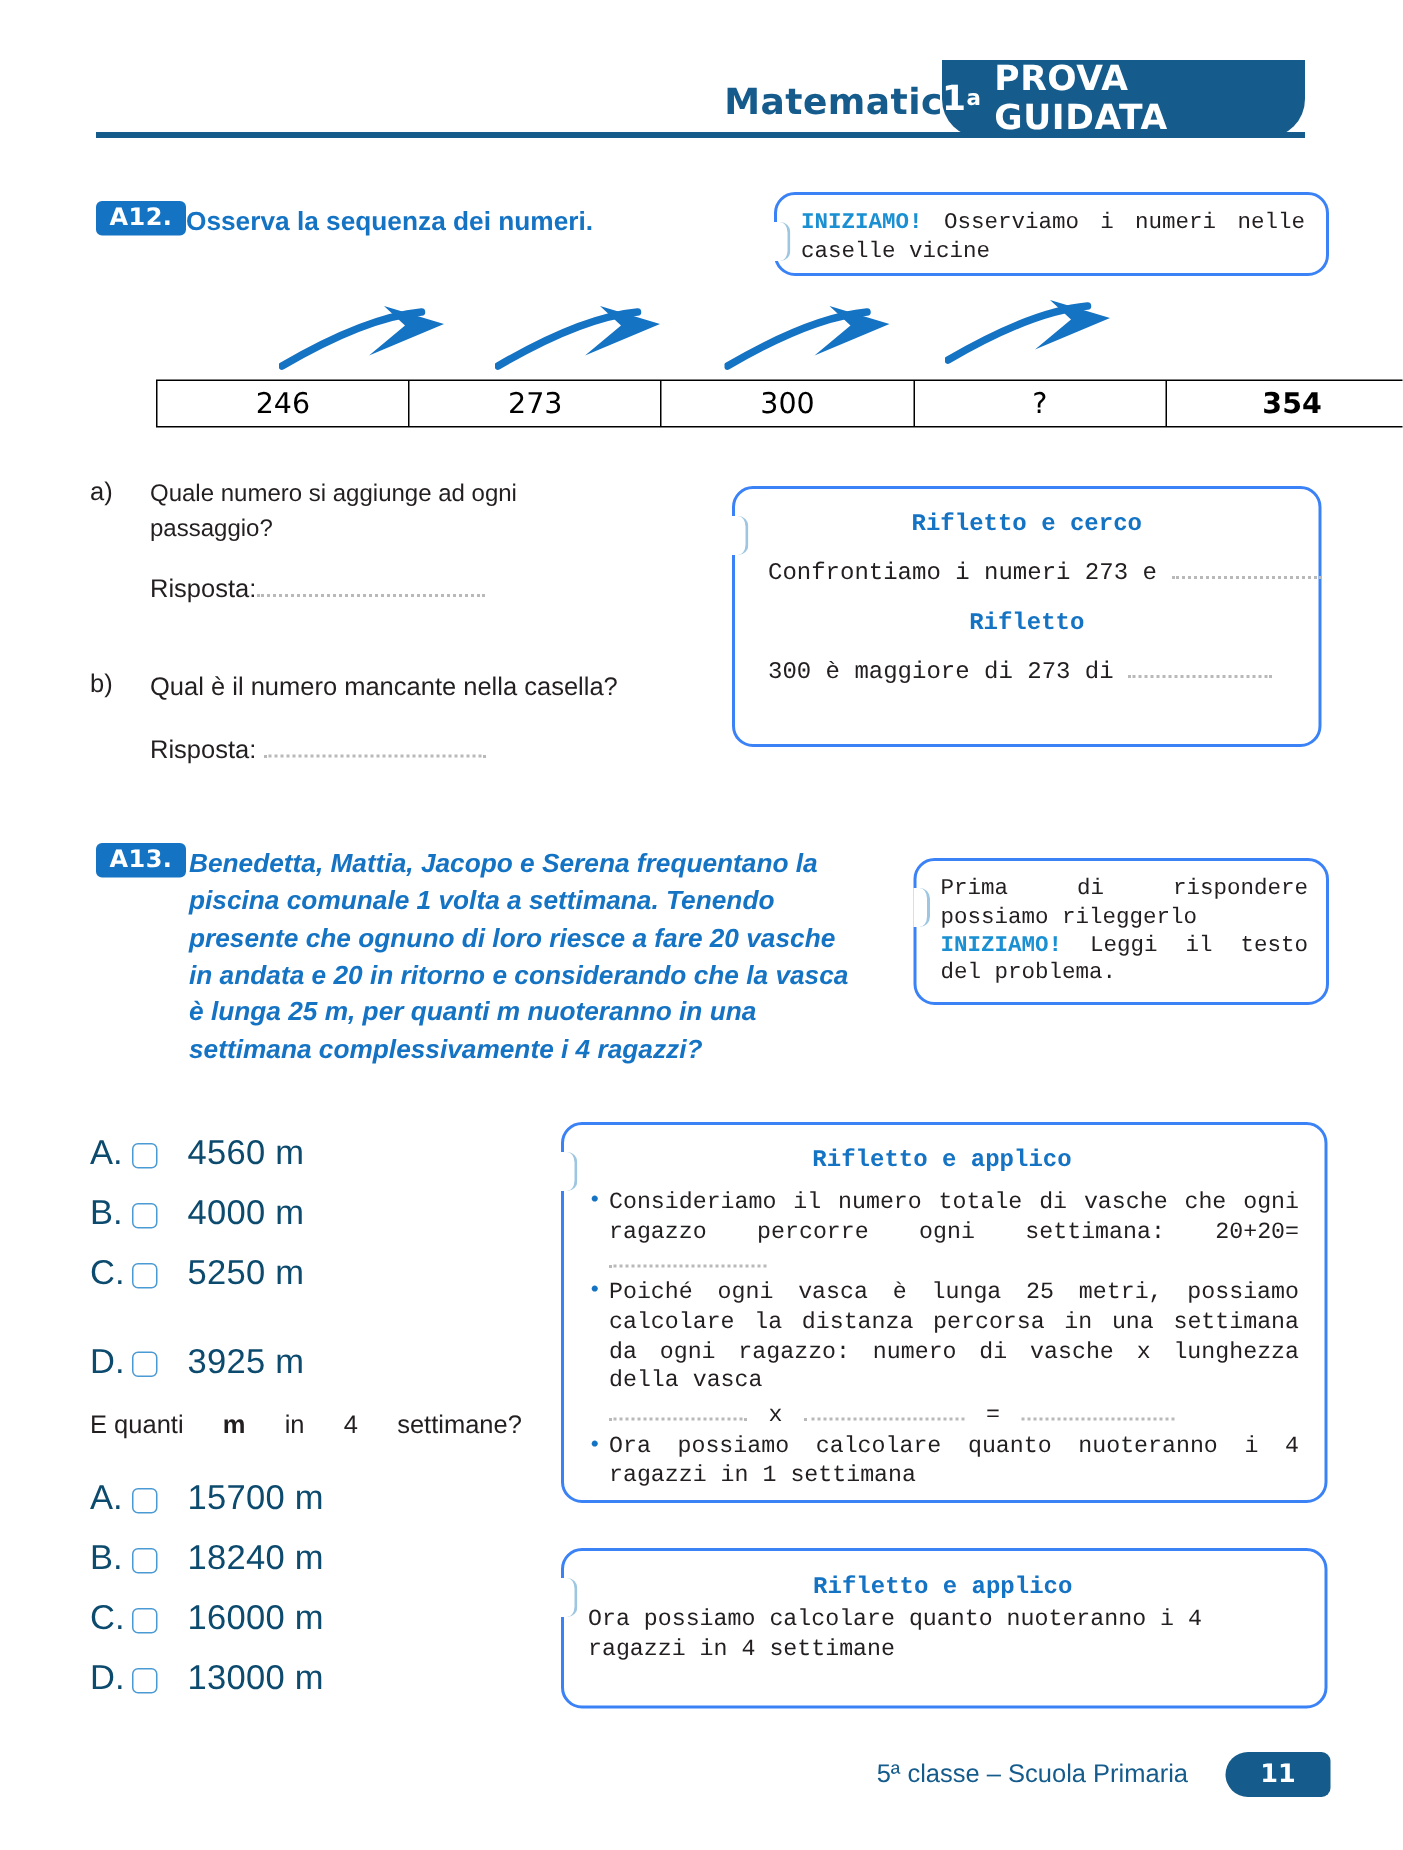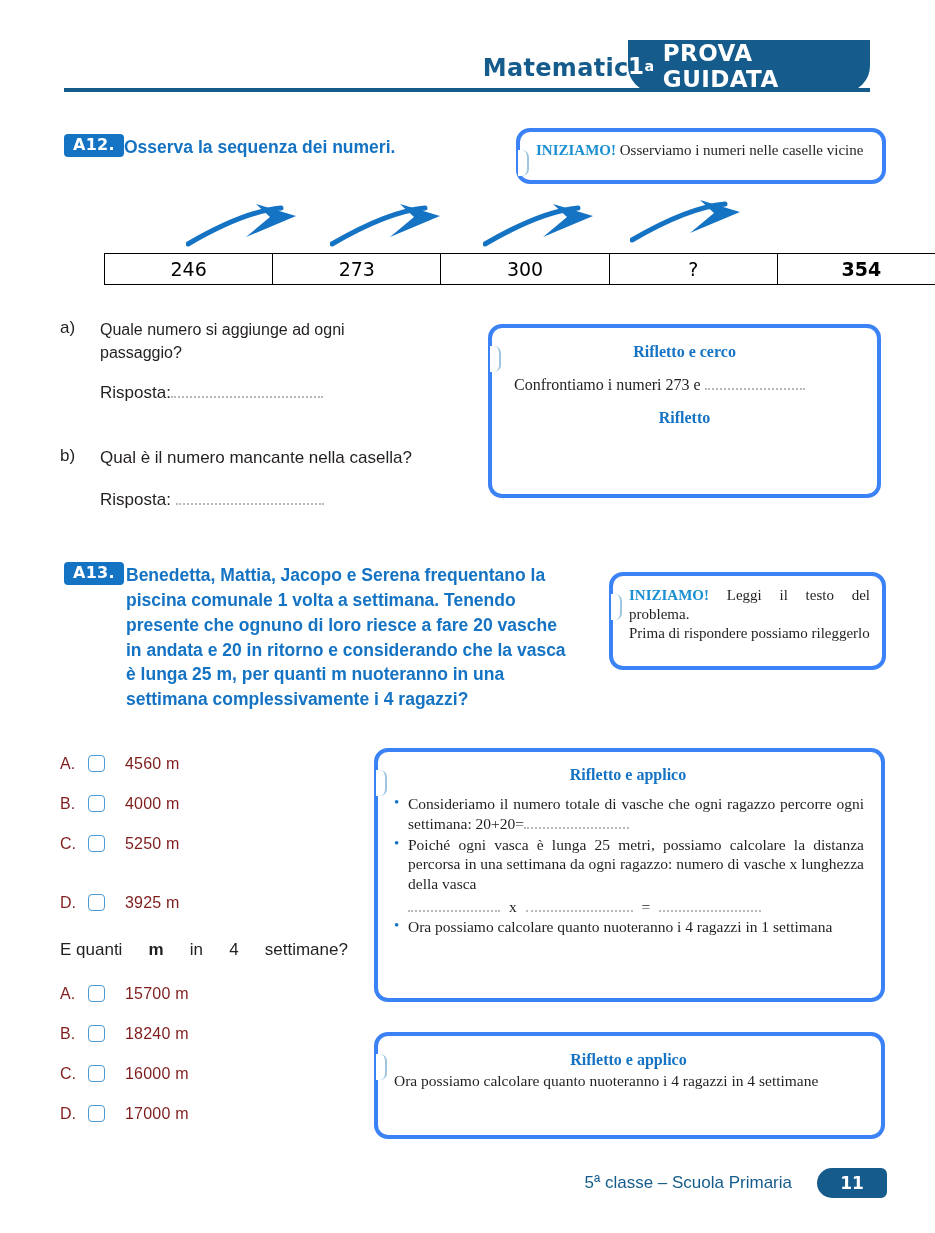--- a/index.html
+++ b/index.html
@@ -76,24 +76,24 @@
     color: #1573c4;
     font-weight: bold;
     font-size: 17.5px;
     line-height: 1.42;
   }
 
   
   .callout {
     position: absolute;
     box-sizing: border-box;
-    border: 4px solid #3b82f6;
+    border: 2px solid #3b82f6;
     border-radius: 14px;
     background: #ffffff;
-    font-family: Liberation Serif, serif;
+    font-family: Liberation Mono, monospace;
   }
   .callout::before {
     content: "";
     position: absolute;
     left: -2px; top: 18px;
     width: 9px; height: 26px;
     background: #ffffff;
     border-right: 2px solid #9ec6e0;
     border-top-right-radius: 7px;
     border-bottom-right-radius: 7px;
@@ -122,22 +122,22 @@
     width: 17px; height: 17px;
     box-sizing: border-box;
     border: 1.6px solid #4a9ad4;
     border-radius: 4px;
     background: #ffffff;
     vertical-align: -3px;
   }
 
   .opt-row {
     position: absolute;
-    font-size: 16px;
-    color: #7f1d1d;
+    font-size: 23px;
+    color: #0c4a6e;
     white-space: nowrap;
   }
   .opt-letter { display: inline-block; width: 28px; }
   .opt-label { margin-left: 20px; letter-spacing: 0.2px; }
 
   
   .seq-table {
     position: absolute;
     left: 104px; top: 253px;
     width: 842px; height: 32px;
@@ -258,35 +258,39 @@
 </div>
 
 <div class="callout" style="left:488px; top:324px; width:393px; height:174px;">
   <div class="callout-inner" style="padding:13px 22px 0 22px; font-size:16px; line-height:1.35;">
     <div class="callout-title">Rifletto e cerco</div>
     <div style="margin-top:11px; white-space:nowrap;">
       <span>Confrontiamo i numeri 273 e</span>
       <span class="dotted" style="width:100px; height:12px;"></span>
     </div>
     <div class="callout-title" style="margin-top:12px;">Rifletto</div>
+    <div style="margin-top:11px; white-space:nowrap;">
+      <span>300 è maggiore di 273 di</span>
+      <span class="dotted" style="width:96px; height:12px;"></span>
+    </div>
   </div>
 </div>
 
 <div style="position:absolute; left:64px; top:562px;">
   <span class="qbadge">A13.</span>
 </div>
-<div style="position:absolute; left:126px; top:563px; width:450px;" class="qtext">Benedetta, Mattia, Jacopo e Serena frequentano la piscina comunale 1 volta a settimana. Tenendo presente che ognuno di loro riesce a fare 20 vasche in andata e 20 in ritorno e considerando che la vasca è lunga 25 m, per quanti m nuoteranno in una settimana complessivamente i 4 ragazzi?</div>
+<div style="position:absolute; left:126px; top:563px; width:450px;font-style:italic;" class="qtext">Benedetta, Mattia, Jacopo e Serena frequentano la piscina comunale 1 volta a settimana. Tenendo presente che ognuno di loro riesce a fare 20 vasche in andata e 20 in ritorno e considerando che la vasca è lunga 25 m, per quanti m nuoteranno in una settimana complessivamente i 4 ragazzi?</div>
 
 <div class="callout" style="left:609px; top:572px; width:277px; height:98px;">
   <div class="callout-inner" style="padding:10px 12px 0 16px; font-size:15px; line-height:1.25;">
+    <div style="text-align:justify;">Prima di rispondere possiamo rileggerlo</div>
     <div style="text-align:justify;">
       <span class="iniziamo-lead">INIZIAMO!</span>
       <span>Leggi il testo del problema.</span>
     </div>
-    <div style="text-align:justify;">Prima di rispondere possiamo rileggerlo</div>
   </div>
 </div>
 
 <div class="opt-row" style="left:60px; top:755px;">
   <span class="opt-letter">A.</span><span class="cbox"></span><span class="opt-label">4560 m</span>
 </div>
 <div class="opt-row" style="left:60px; top:795px;">
   <span class="opt-letter">B.</span><span class="cbox"></span><span class="opt-label">4000 m</span>
 </div>
 <div class="opt-row" style="left:60px; top:835px;">
@@ -307,21 +311,21 @@
 <div class="opt-row" style="left:60px; top:985px;">
   <span class="opt-letter">A.</span><span class="cbox"></span><span class="opt-label">15700 m</span>
 </div>
 <div class="opt-row" style="left:60px; top:1025px;">
   <span class="opt-letter">B.</span><span class="cbox"></span><span class="opt-label">18240 m</span>
 </div>
 <div class="opt-row" style="left:60px; top:1065px;">
   <span class="opt-letter">C.</span><span class="cbox"></span><span class="opt-label">16000 m</span>
 </div>
 <div class="opt-row" style="left:60px; top:1105px;">
-  <span class="opt-letter">D.</span><span class="cbox"></span><span class="opt-label">17000 m</span>
+  <span class="opt-letter">D.</span><span class="cbox"></span><span class="opt-label">13000 m</span>
 </div>
 
 <div class="callout" style="left:374px; top:748px; width:511px; height:254px;">
   <div class="callout-inner" style="padding:13px 17px 0 14px; font-size:15.5px; line-height:1.27;">
     <div class="callout-title">Rifletto e applico</div>
     <ul class="bullet-list" style="margin-top:9px;">
       <li>
         <span>Consideriamo il numero totale di vasche che ogni ragazzo percorre ogni settimana: 20+20=</span><span class="dotted" style="width:105px; height:11px;"></span>
       </li>
       <li>

